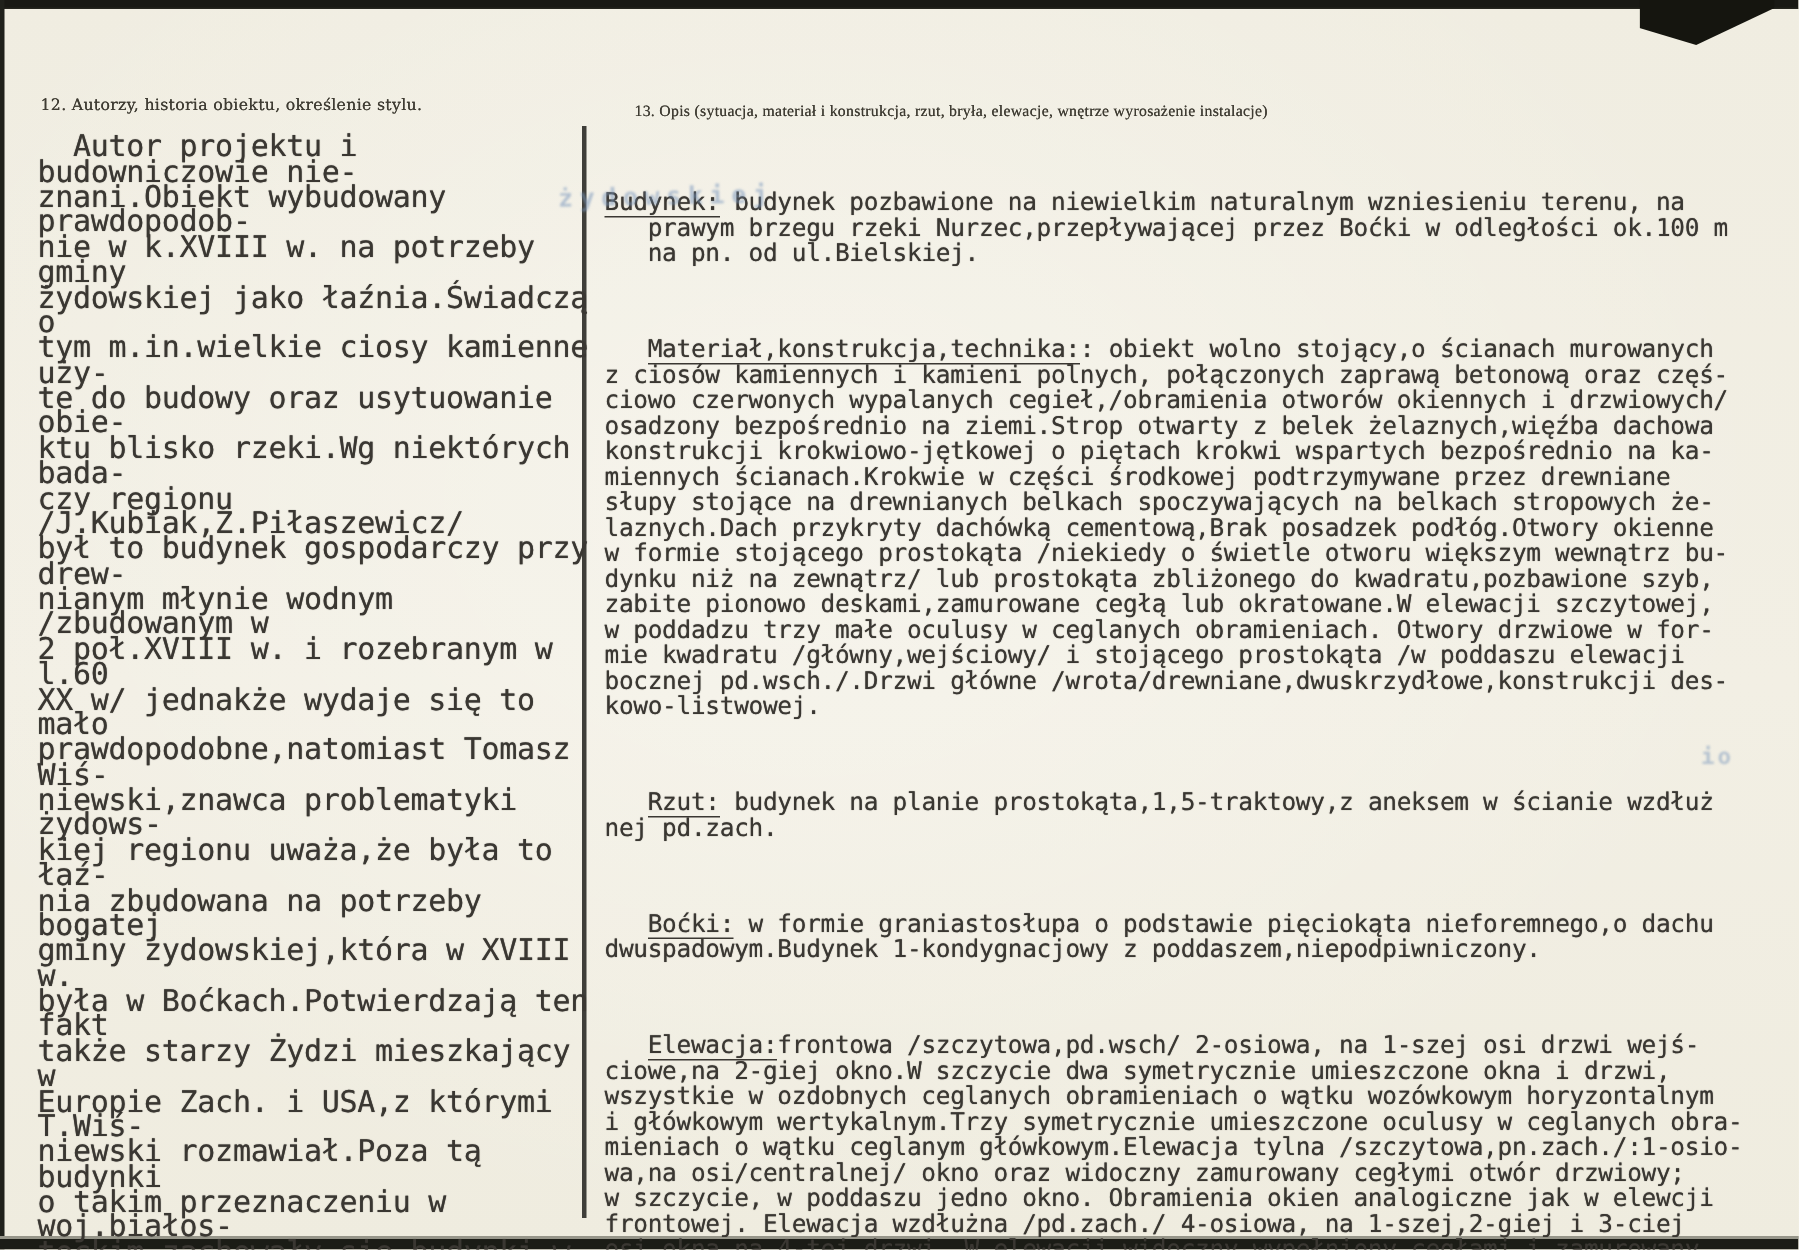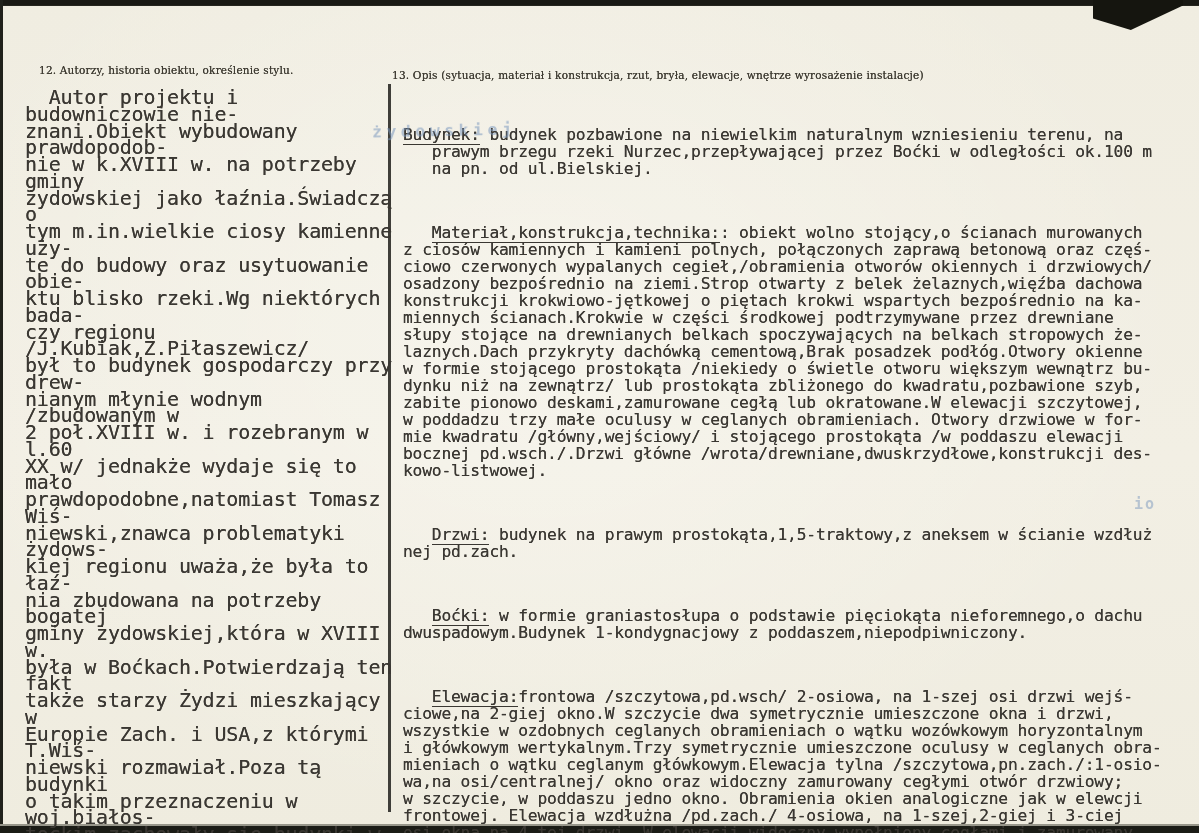--- a/index.html
+++ b/index.html
@@ -23,22 +23,22 @@
   
   .divider{position:absolute;left:388px;top:84px;width:2.5px;height:728px;background:#3f3e39;}
   
   .field-label{
     position:absolute;
     font-family:"DejaVu Serif",serif;
     font-size:10.5px;color:#3f3c33;letter-spacing:.2px;
     text-shadow:0 0 .3px #3f3c33;
     white-space:nowrap;
   }
-  #label12{left:27px;top:64px;margin-left:12px;}
-  #label13{left:392px;top:69px;}
+  #label12{left:27px;top:64px;}
+  #label13{left:423px;top:69px;font-family:Liberation Serif, serif;}
   
   .tw{
     color:#3a3732;
     text-shadow:0 0 .6px rgba(58,55,50,.85);
     white-space:pre-wrap;
   }
   #col-left-text{
     position:absolute;left:25px;top:89px;width:370px;
     font-size:20px;line-height:16.75px;letter-spacing:-.2px;
   }
@@ -121,21 +121,21 @@
 miennych ścianach.Krokwie w części środkowej podtrzymywane przez drewniane
 słupy stojące na drewnianych belkach spoczywających na belkach stropowych że-
 laznych.Dach przykryty dachówką cementową,Brak posadzek podłóg.Otwory okienne
 w formie stojącego prostokąta /niekiedy o świetle otworu większym wewnątrz bu-
 dynku niż na zewnątrz/ lub prostokąta zbliżonego do kwadratu,pozbawione szyb,
 zabite pionowo deskami,zamurowane cegłą lub okratowane.W elewacji szczytowej,
 w poddadzu trzy małe oculusy w ceglanych obramieniach. Otwory drzwiowe w for-
 mie kwadratu /główny,wejściowy/ i stojącego prostokąta /w poddaszu elewacji
 bocznej pd.wsch./.Drzwi główne /wrota/drewniane,dwuskrzydłowe,konstrukcji des-
 kowo-listwowej.</span></div>
-    <div class="para"><span>   </span><span class="hd">Drzwi:</span><span> budynek na prawym prostokąta,1,5-traktowy,z aneksem w ścianie wzdłuż
+    <div class="para"><span>   </span><span class="hd">Rzut:</span><span> budynek na planie prostokąta,1,5-traktowy,z aneksem w ścianie wzdłuż
 nej pd.zach.</span></div>
     <div class="para"><span>   </span><span class="hd">Boćki:</span><span> w formie graniastosłupa o podstawie pięciokąta nieforemnego,o dachu
 dwuspadowym.Budynek 1-kondygnacjowy z poddaszem,niepodpiwniczony.</span></div>
     <div class="para"><span>   </span><span class="hd">Elewacja:</span><span>frontowa /szczytowa,pd.wsch/ 2-osiowa, na 1-szej osi drzwi wejś-
 ciowe,na 2-giej okno.W szczycie dwa symetrycznie umieszczone okna i drzwi,
 wszystkie w ozdobnych ceglanych obramieniach o wątku wozówkowym horyzontalnym
 i główkowym wertykalnym.Trzy symetrycznie umieszczone oculusy w ceglanych obra-
 mieniach o wątku ceglanym główkowym.Elewacja tylna /szczytowa,pn.zach./:1-osio-
 wa,na osi/centralnej/ okno oraz widoczny zamurowany cegłymi otwór drzwiowy;
 w szczycie, w poddaszu jedno okno. Obramienia okien analogiczne jak w elewcji

